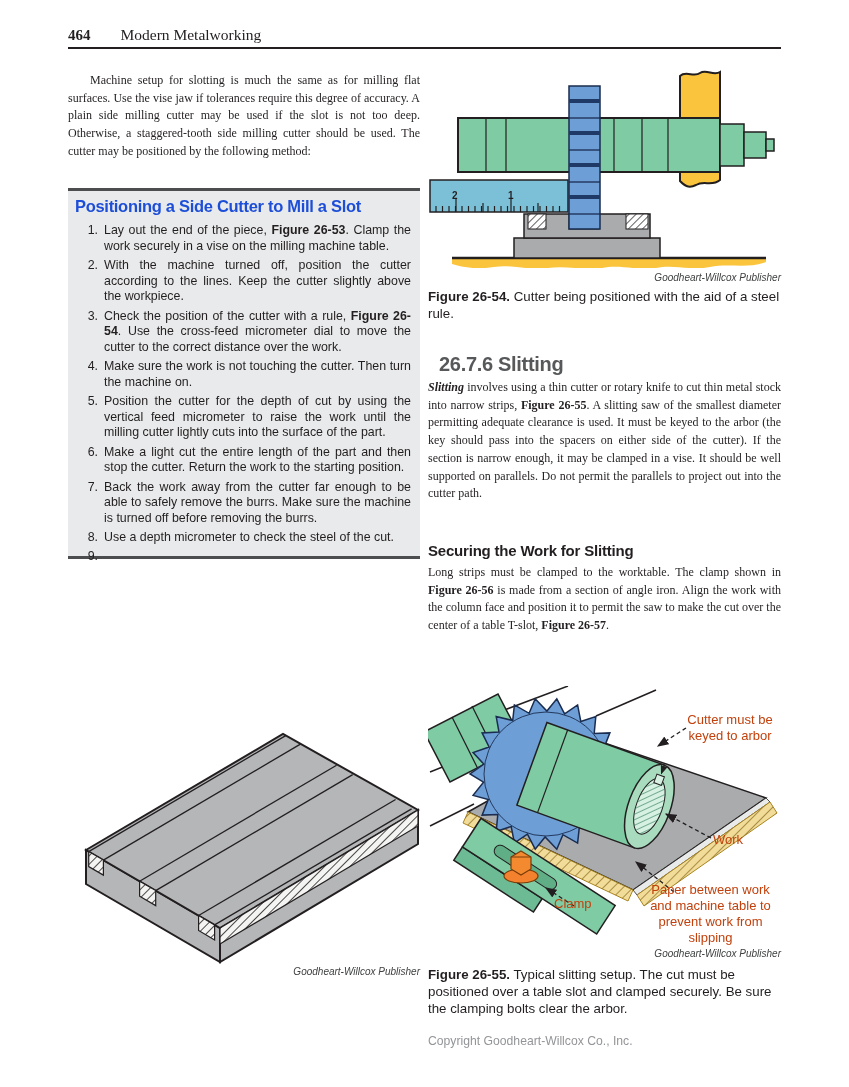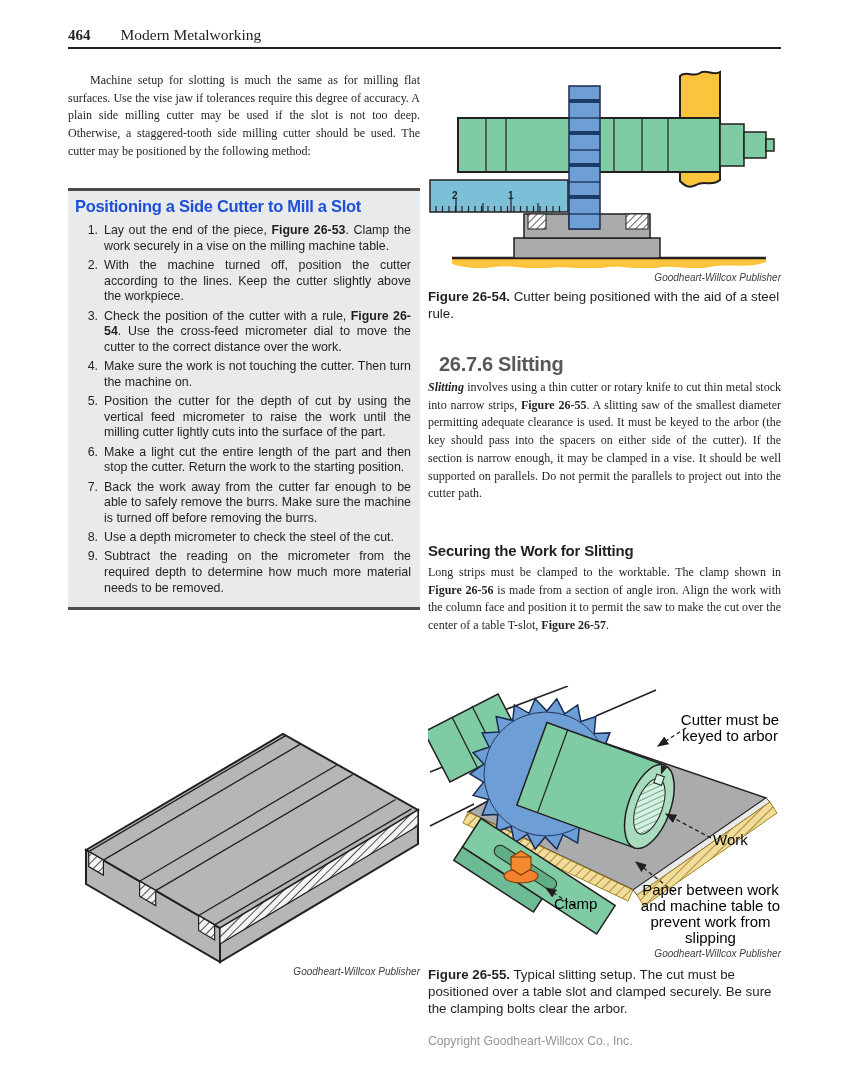--- a/index.html
+++ b/index.html
@@ -30,22 +30,22 @@
   .procbox li{position:relative;padding-left:29px;margin-bottom:3.5px;text-align:justify;}
   .procbox .n{position:absolute;left:0;top:0;width:23px;text-align:right;}
   
   .credit{font-family:"Liberation Sans",sans-serif;font-style:italic;font-size:10px;
           color:#3f4041;text-align:right;width:100%;}
   .caption{font-family:"Liberation Sans",sans-serif;font-size:13.3px;line-height:17px;color:#231f20;}
   .sechead{font-family:"Liberation Sans",sans-serif;font-weight:bold;font-size:20px;
            letter-spacing:-0.3px;color:#57585a;margin:11px;}
   .subhead{font-family:"Liberation Sans",sans-serif;font-weight:bold;font-size:15px;
            letter-spacing:-0.2px;color:#231f20;margin:0;}
-  .figlabel{position:absolute;font-family:"Liberation Sans",sans-serif;font-size:15px;
-            line-height:16px;color:#000000;}
+  .figlabel{position:absolute;font-family:"Liberation Sans",sans-serif;font-size:13px;
+            line-height:16px;color:#c2410c;}
   .copyright{font-family:"Liberation Sans",sans-serif;font-size:12.2px;color:#939598;
              text-align:left;width:100%;}
   svg{display:block;}
 </style>
 </head>
 <body>
 
 <div class="page">
 
   <div class="abs" style="left:68px;top:26px;">
@@ -61,21 +61,21 @@
       <h2>Positioning a Side Cutter to Mill a Slot</h2>
       <ol>
           <li><span class="n">1.</span><span>Lay out the end of the piece, </span><span class="b">Figure 26-53</span><span>. Clamp the work securely in a vise on the milling machine table.</span></li>
           <li><span class="n">2.</span><span>With the machine turned off, position the cutter according to the lines. Keep the cutter slightly above the workpiece.</span></li>
           <li><span class="n">3.</span><span>Check the position of the cutter with a rule, </span><span class="b">Figure 26-54</span><span>. Use the cross-feed micrometer dial to move the cutter to the correct distance over the work.</span></li>
           <li><span class="n">4.</span><span>Make sure the work is not touching the cutter. Then turn the machine on.</span></li>
           <li><span class="n">5.</span><span>Position the cutter for the depth of cut by using the vertical feed micrometer to raise the work until the milling cutter lightly cuts into the surface of the part.</span></li>
           <li><span class="n">6.</span><span>Make a light cut the entire length of the part and then stop the cutter. Return the work to the starting position.</span></li>
           <li><span class="n">7.</span><span>Back the work away from the cutter far enough to be able to safely remove the burrs. Make sure the machine is turned off before removing the burrs.</span></li>
           <li><span class="n">8.</span><span>Use a depth micrometer to check the steel of the cut.</span></li>
-          <li><span class="n">9.</span><span>Subtract the reading on the micrometer from the required depth to determine how much more material needs to be removed.</span></li>
+          <li><span class="n">9.</span></li>
         </ol>
     </section>
 
     <svg class="abs" style="left:0;top:698px;" width="352" height="266" viewBox="0 0 352 266">
       <defs>
         <pattern id="hw" width="6" height="6" patternUnits="userSpaceOnUse" patternTransform="rotate(45)">
           <rect width="6" height="6" fill="#f4f4f2"></rect>
           <line x1="0" y1="0" x2="0" y2="6" stroke="#231f20" stroke-width="1.6"></line>
         </pattern>
       </defs>

